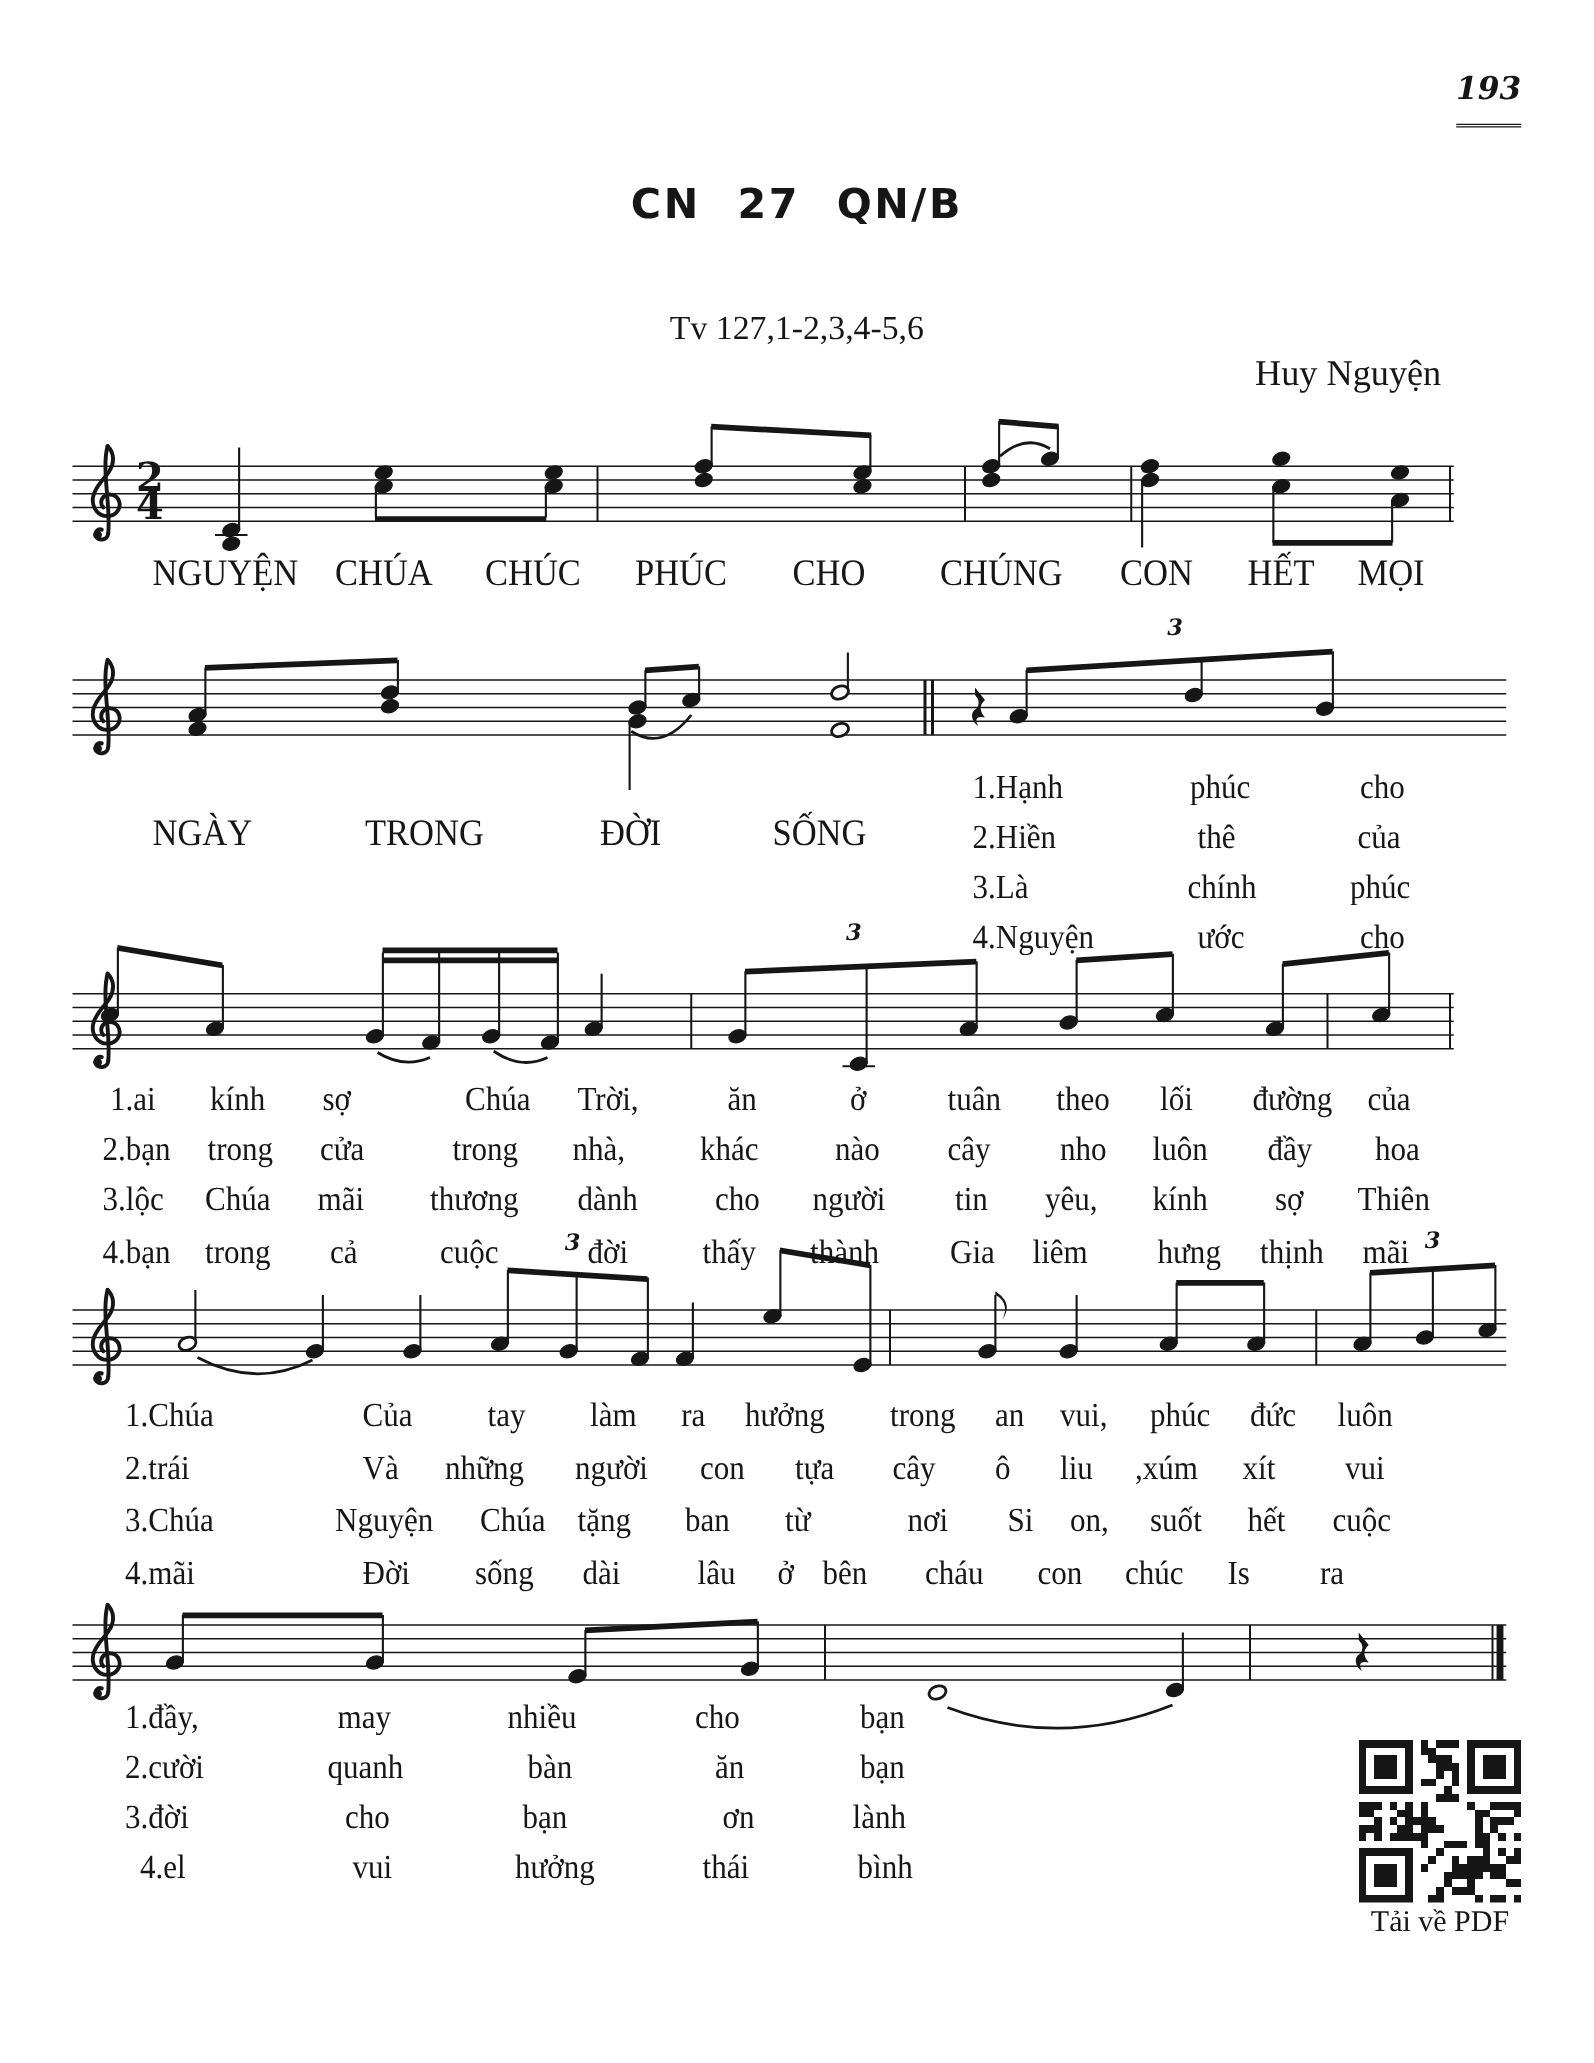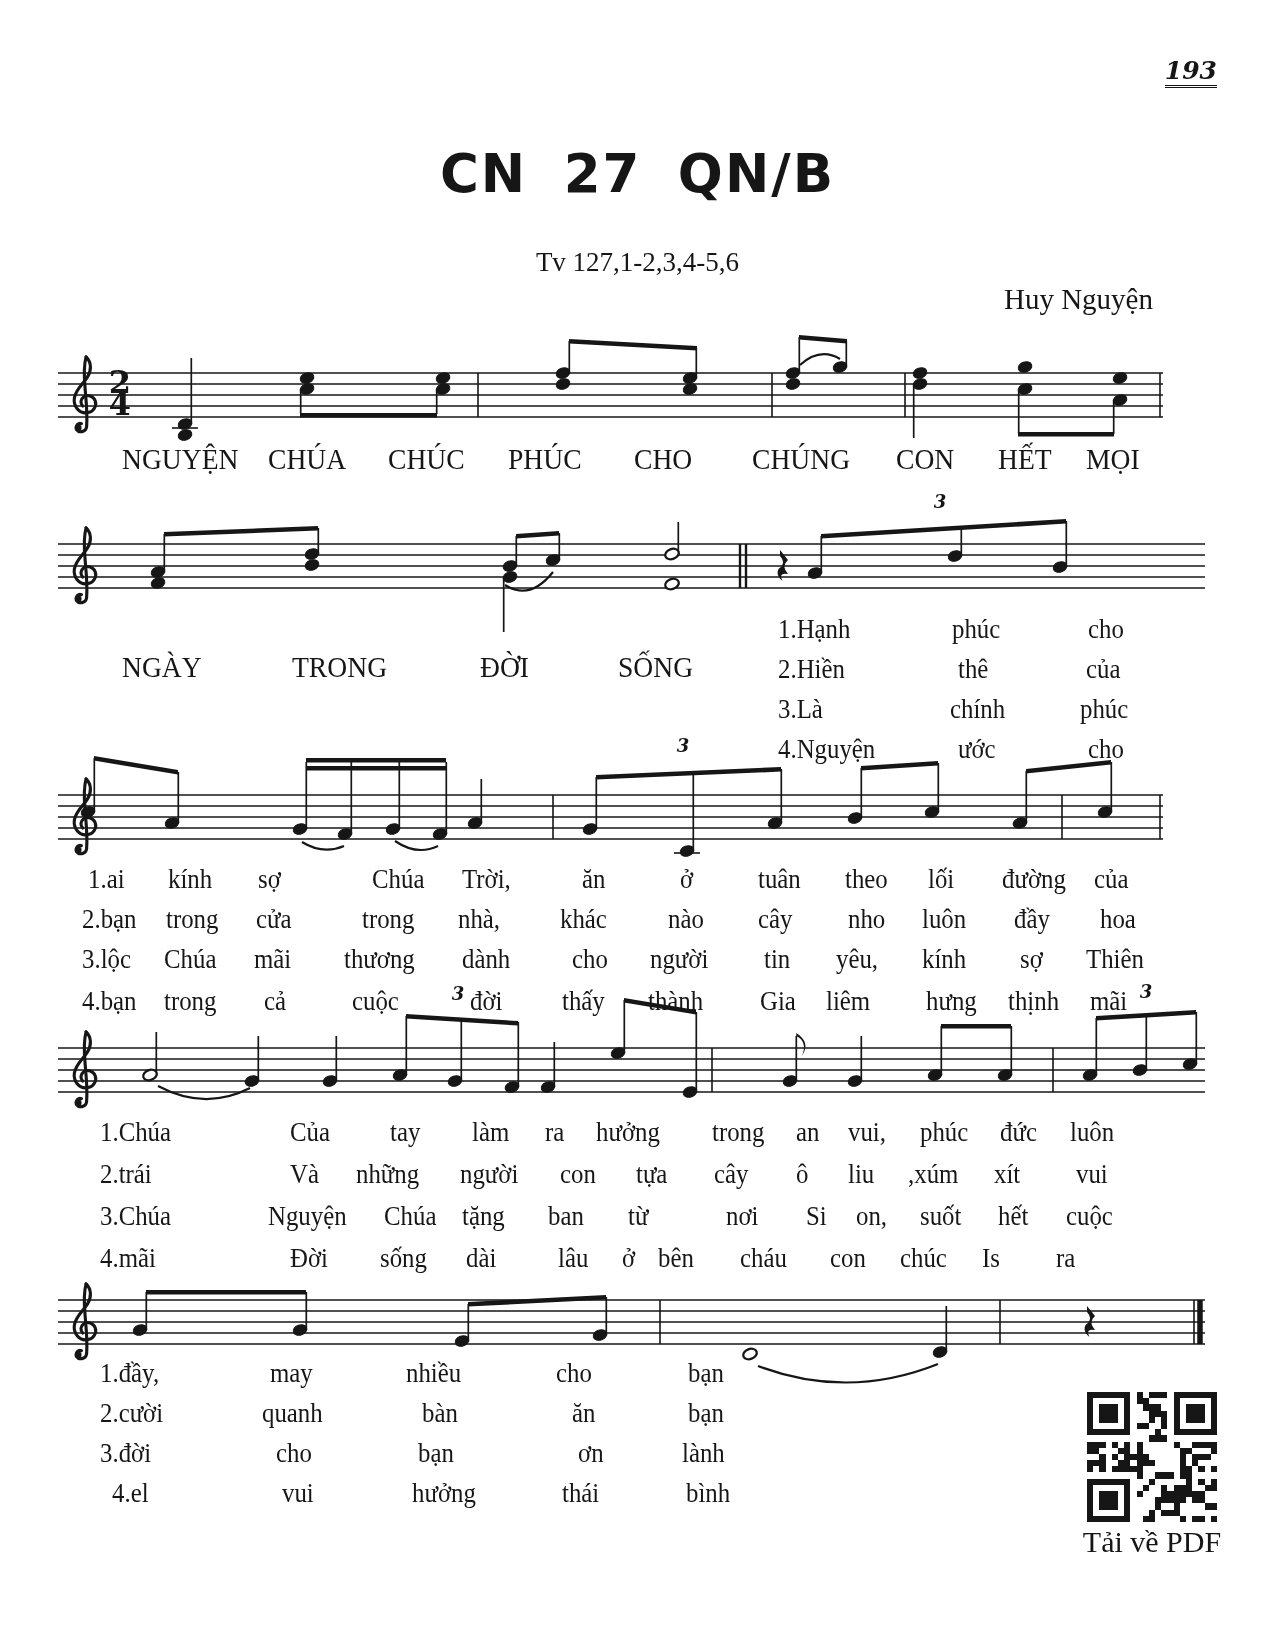--- a/index.html
+++ b/index.html
@@ -3,35 +3,35 @@
 <meta charset="utf-8">
 <style>
   html,body{margin:0;padding:0;background:#888;}
   .page{position:relative;width:1275px;height:1650px;margin:0 auto;background:#ffffff;
         font-family:"Liberation Serif",serif;color:#161616;overflow:hidden;}
   .hdr-left{position:absolute;left:58px;top:56px;font-family:"DejaVu Serif",serif;
             font-weight:bold;font-style:italic;font-size:25px;
             border-bottom:3px double #161616;padding-bottom:2px;}
   .hdr-num{position:absolute;right:58px;top:56px;font-family:"DejaVu Serif",serif;
            font-weight:bold;font-style:italic;font-size:25px;
-           border-bottom:3px double #161616;padding-bottom:0;}
+           border-bottom:3px double #161616;padding-bottom:14px;}
   .title{position:absolute;left:0;right:0;top:143px;text-align:center;
-         font-family:"DejaVu Sans",sans-serif;font-weight:800;font-size:53px;
+         font-family:"DejaVu Sans",sans-serif;font-weight:800;font-size:33px;
          letter-spacing:2px;word-spacing:16px;}
   .psalm{position:absolute;left:0;right:0;top:207px;text-align:center;
          font-family:"Liberation Serif",serif;font-size:27px;margin-top:40px;}
   .composer{position:absolute;right:122px;top:283px;font-family:"Liberation Serif",serif;
             font-size:29px;}
   #notation{position:absolute;left:0;top:0;}
   .lyr,.lyr-caps{position:absolute;white-space:nowrap;transform:scaleX(.92);
                  transform-origin:0 0;line-height:1;}
   .lyr{font-size:27px;}
   .lyr-caps{font-size:30px;}
   .qr-wrap{position:absolute;}
-  .qr-cap{position:absolute;font-family:"Liberation Serif",serif;font-size:30px;
+  .qr-cap{position:absolute;font-family:"Liberation Serif",serif;font-size:24px;
           text-align:center;width:160px;color:#161616;text-decoration:none;}
 </style>
 </head>
 <body>
 
 <div class="page">
   <div class="hdr-num">193</div>
   <div class="title">CN 27 QN/B</div>
   <div class="psalm">Tv 127,1-2,3,4-5,6</div>
   <div class="composer">Huy Nguyện</div>

